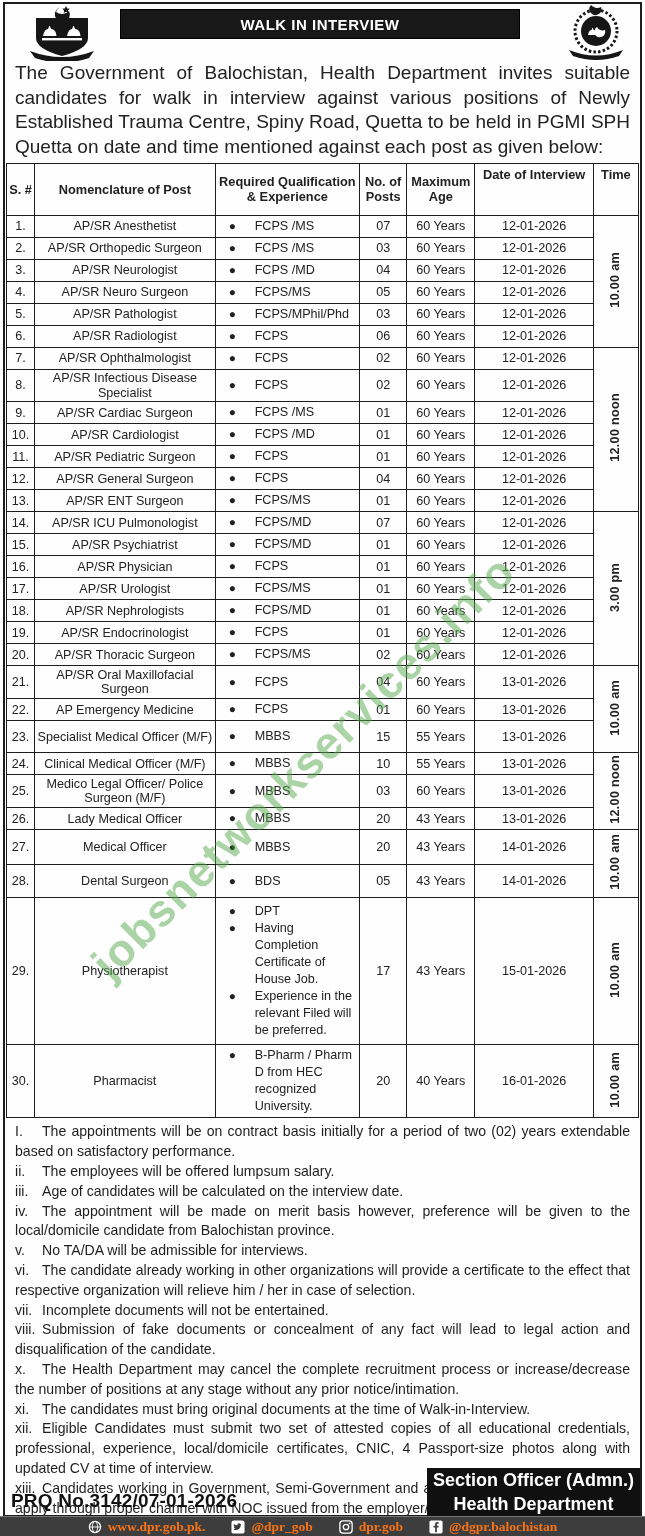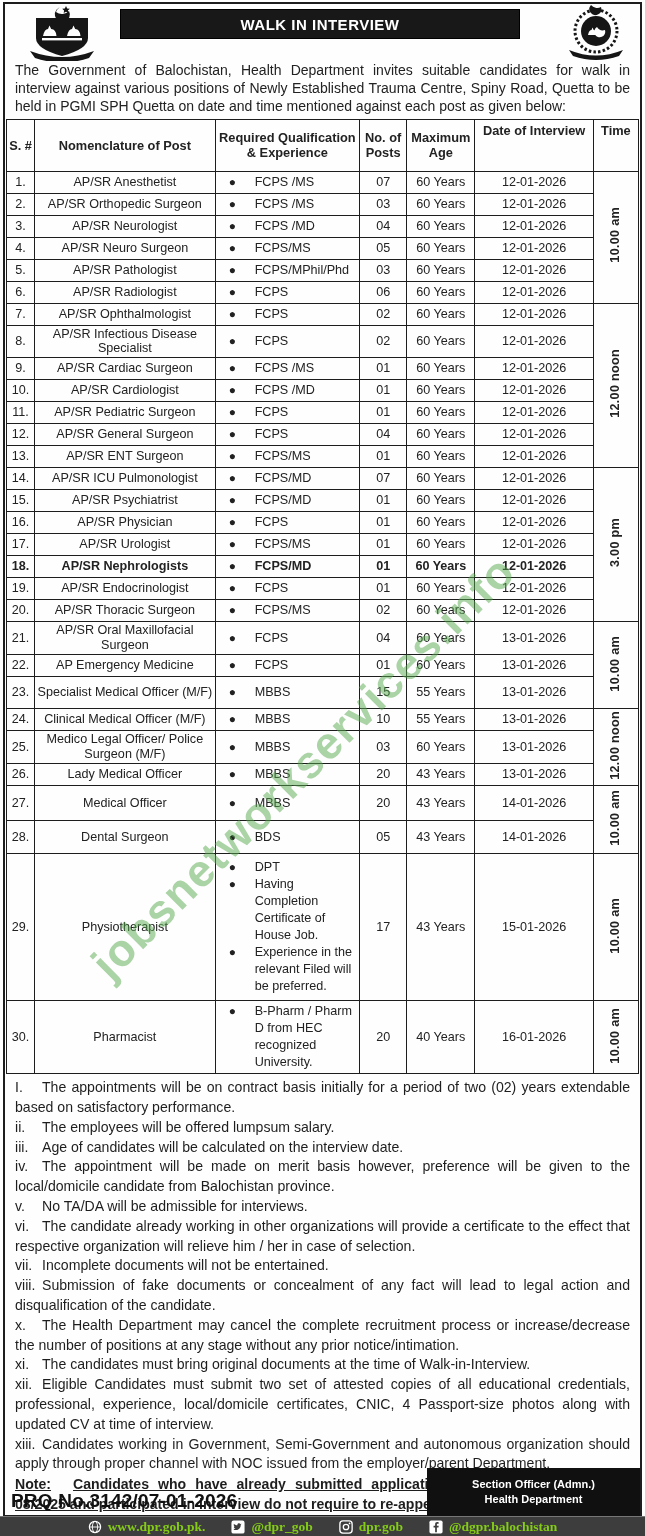--- a/index.html
+++ b/index.html
@@ -17,21 +17,21 @@
   .header{ position:relative; height:56px; }
   .logo-left{ position:absolute; left:10px; top:2px; }
   .logo-right{ position:absolute; right:4px; top:2px; }
   .title-bar{
     position:absolute; left:114px; top:6px; width:400px; height:30px;
     background:#181818; color:#fff; display:flex; align-items:center; justify-content:center;
     font-weight:bold; font-size:15px; letter-spacing:.5px; border:1px solid #000;
   }
   
   .intro{
-    padding:2px 9px 3px 9px; font-size:14px; line-height:1.30;
+    padding:2px 9px 3px 9px; font-size:19px; line-height:1.30;
     text-align:justify; color:#222;
   }
   
   table{ width:100%; border-collapse:collapse; table-layout:fixed; }
   th,td{ border:1px solid #1d1d1d; font-size:12.6px; text-align:center; vertical-align:middle; padding:1px 2px; line-height:1.18; color:#222; }
   thead th{ font-weight:bold; height:52px; font-size:12.8px; }
   th.top{ vertical-align:top; padding-top:3px; }
   td.c-qual{ text-align:left; padding:2px 2px 2px 13px; }
   .qi{ display:flex; align-items:flex-start; }
   .qi .b{ width:10px; flex:0 0 10px; font-size:12px; line-height:1.35; }
@@ -47,29 +47,29 @@
   .note .nn{ display:inline-block; min-width:27px; }
   .final-note{ font-weight:bold; text-decoration:underline; margin-top:1px; }
   .final-note .nlabel{ margin-right:22px; }
   
   .prq{
     position:absolute; left:11px; bottom:24px;
     font-weight:bold; font-size:19px; letter-spacing:.2px; color:#111;
   }
   .sig-box{
     position:absolute; right:5px; bottom:20px; width:213px; height:48px;
-    background:#101010; color:#fff; font-weight:bold; font-size:11px;
+    background:#101010; color:#fff; font-weight:bold; font-size:18px;
     display:flex; flex-direction:column; align-items:center; justify-content:center;
     line-height:1.35; text-align:center;
   }
   .footer-bar{
     position:absolute; left:0; right:0; bottom:0; height:20px;
     background:#3d3d3d; border-top:1px solid #777;
     display:flex; align-items:center; justify-content:center; gap:26px;
-    color:#84cc16; font-family:"Liberation Serif", serif; font-weight:bold; font-size:13.5px;
+    color:#f97316; font-family:"Liberation Serif", serif; font-weight:bold; font-size:13.5px;
   }
   .fitem{ display:flex; align-items:center; gap:6px; white-space:nowrap; }
   .fic{ display:flex; align-items:center; }
   
   .watermark{
     position:absolute; left:100px; top:945px;
     transform:rotate(-45deg); transform-origin:0 50%;
     font-size:45px; font-weight:600; letter-spacing:1.5px;
     color:rgba(85,170,75,0.50); white-space:nowrap; pointer-events:none; z-index:5;
   }
@@ -349,21 +349,21 @@
           <td class="c-qual">
             <div class="qi">
               <span class="b">●</span>
               <span class="qt">FCPS/MS</span>
             </div>
           </td>
           <td>01</td>
           <td>60 Years</td>
           <td>12-01-2026</td>
         </tr>
-        <tr style="height: 18px; font-weight: bold;">
+        <tr style="height: 18px;">
           <td>18.</td>
           <td>AP/SR Nephrologists</td>
           <td class="c-qual">
             <div class="qi">
               <span class="b">●</span>
               <span class="qt">FCPS/MD</span>
             </div>
           </td>
           <td>01</td>
           <td>60 Years</td>

